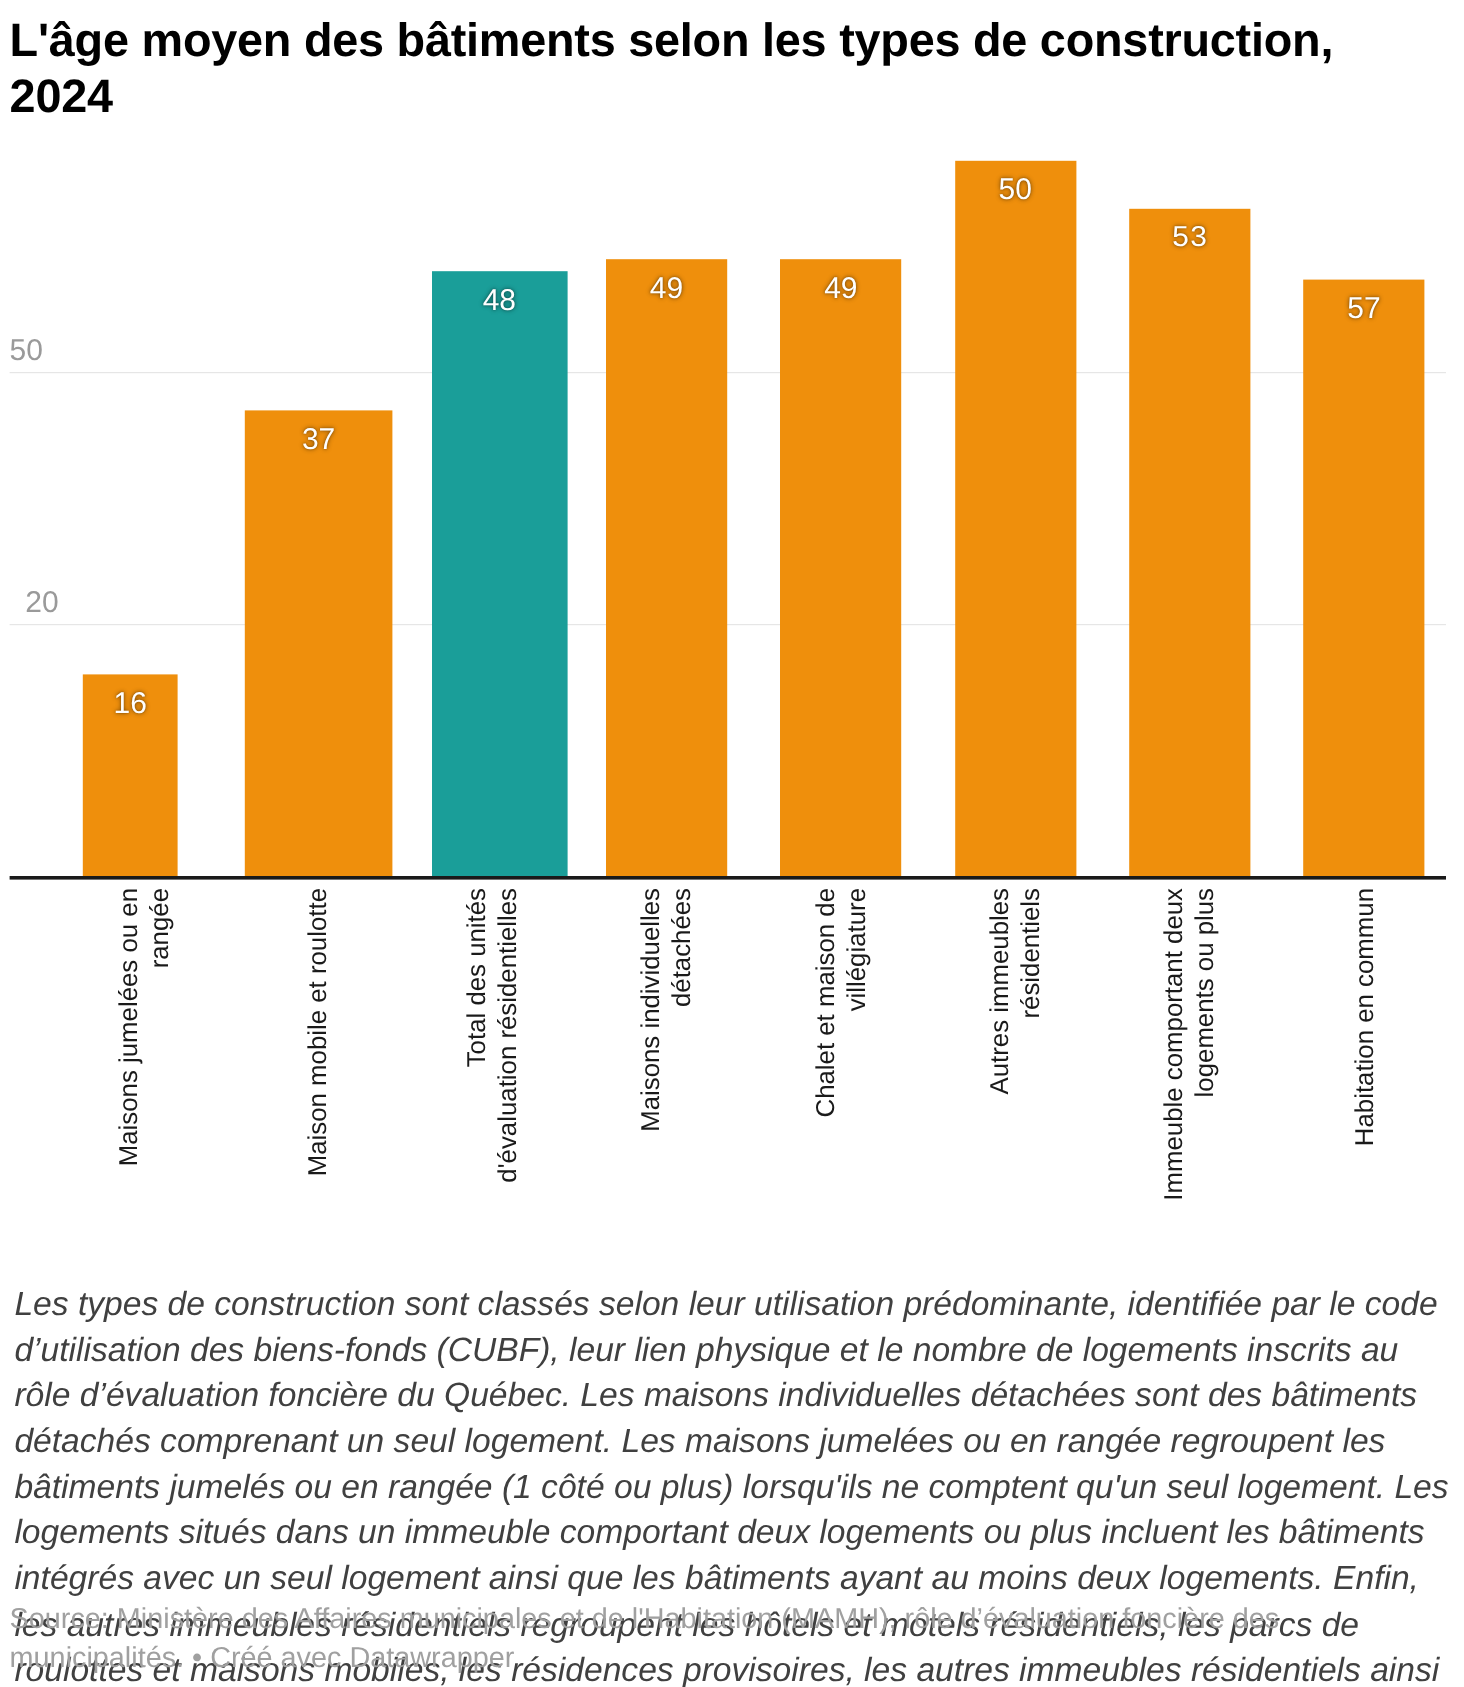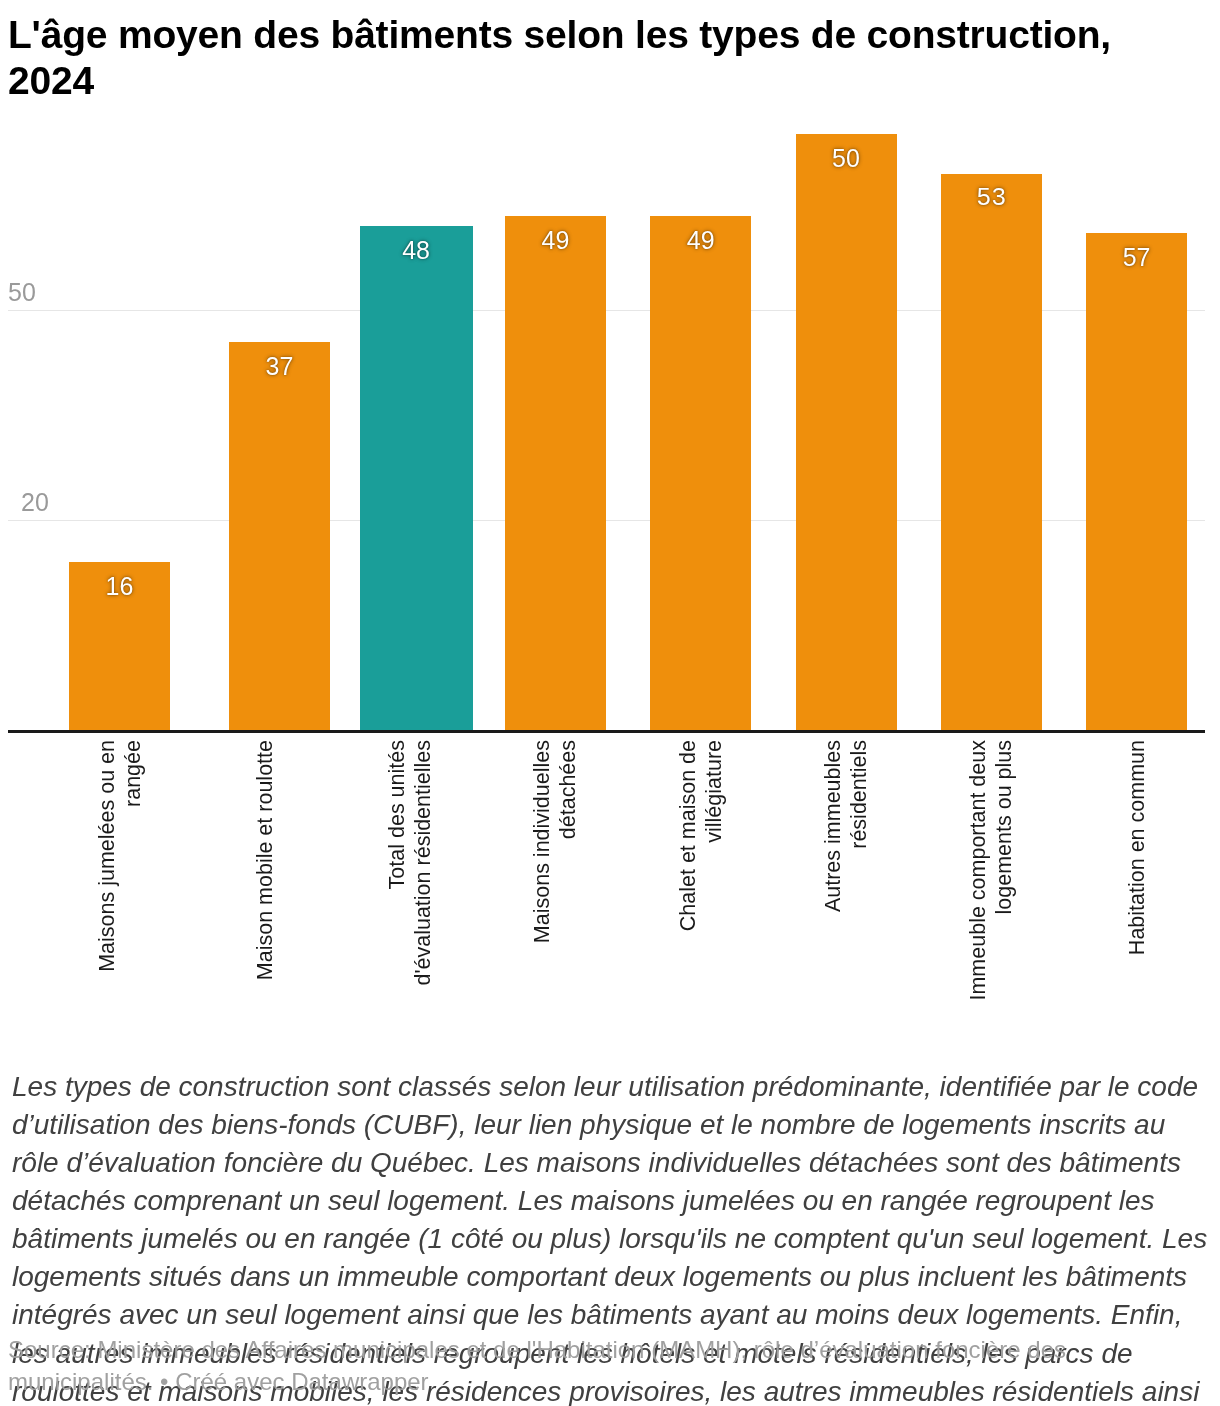--- a/index.html
+++ b/index.html
@@ -144,24 +144,24 @@
 <div id="plot">
   <div id="gridlines">
       <div class="gridline" style="top: 402px;"></div>
       <div class="gridline" style="top: 192px;"></div>
     </div>
   <div id="yticks">
       <div class="ytick" style="top: 372px; margin-left: 13px;">20</div>
       <div class="ytick" style="top: 162px;">50</div>
     </div>
   <div class="bars" id="bars">
-      <div class="bar" style="left: 69px; height: 168px; width: 101px; background: rgb(239, 143, 12);">
+      <div class="bar" style="left: 69px; height: 168px; width: 79px; background: rgb(239, 143, 12);">
         <span class="bar-value">16</span>
       </div>
-      <div class="bar" style="left: 229px; height: 388.5px; width: 101px; background: rgb(239, 143, 12);">
+      <div class="bar" style="left: 204px; height: 388.5px; width: 123px; background: rgb(239, 143, 12);">
         <span class="bar-value">37</span>
       </div>
       <div class="bar" style="left: 359.6px; height: 504px; width: 113px; background: rgb(26, 158, 153);">
         <span class="bar-value">48</span>
       </div>
       <div class="bar" style="left: 504.9px; height: 514.5px; width: 101px; background: rgb(239, 143, 12);">
         <span class="bar-value">49</span>
       </div>
       <div class="bar" style="left: 650.2px; height: 514.5px; width: 101px; background: rgb(239, 143, 12);">
         <span class="bar-value">49</span>

